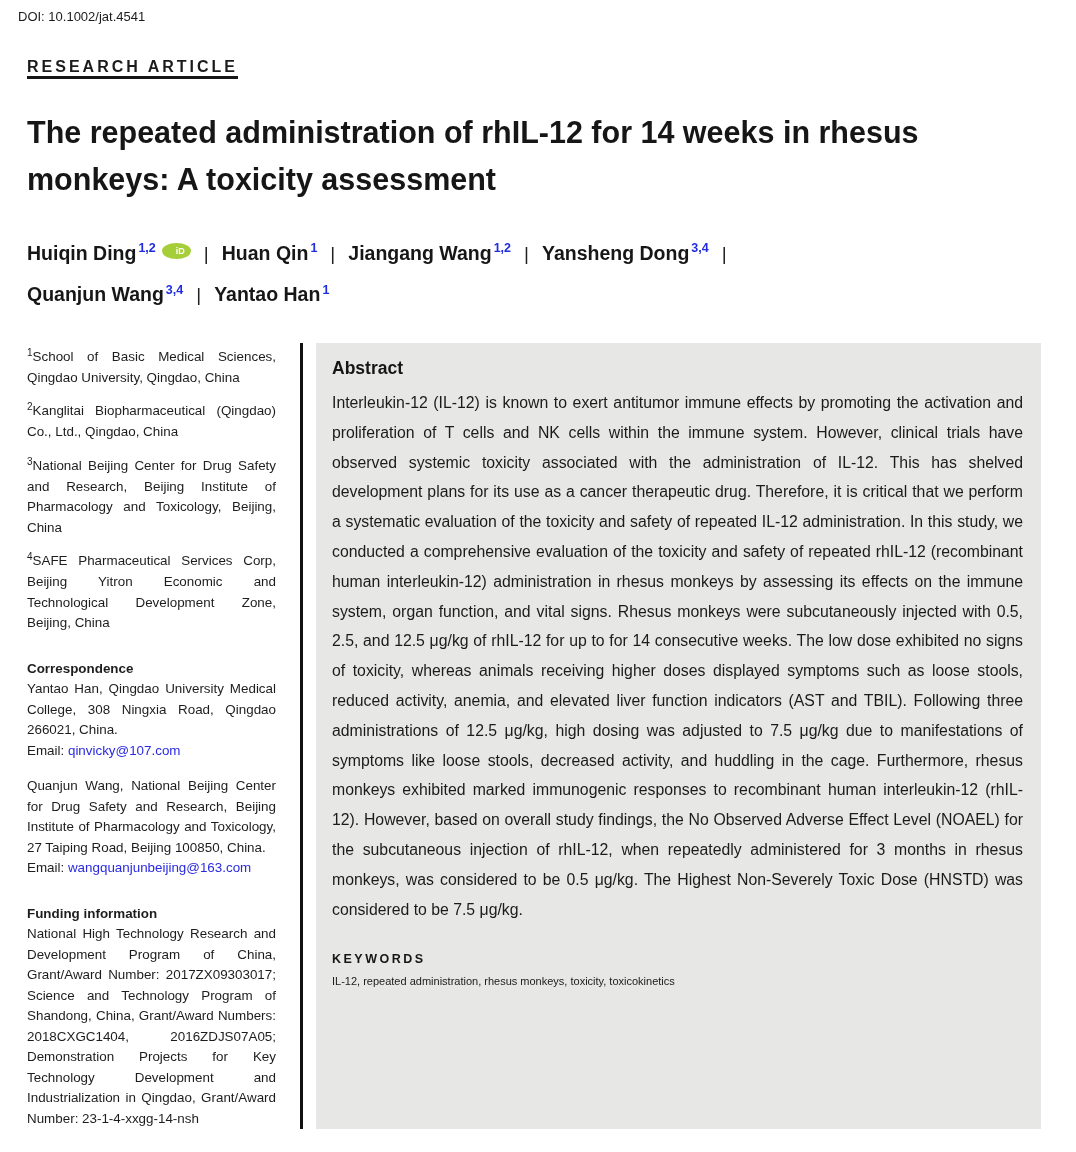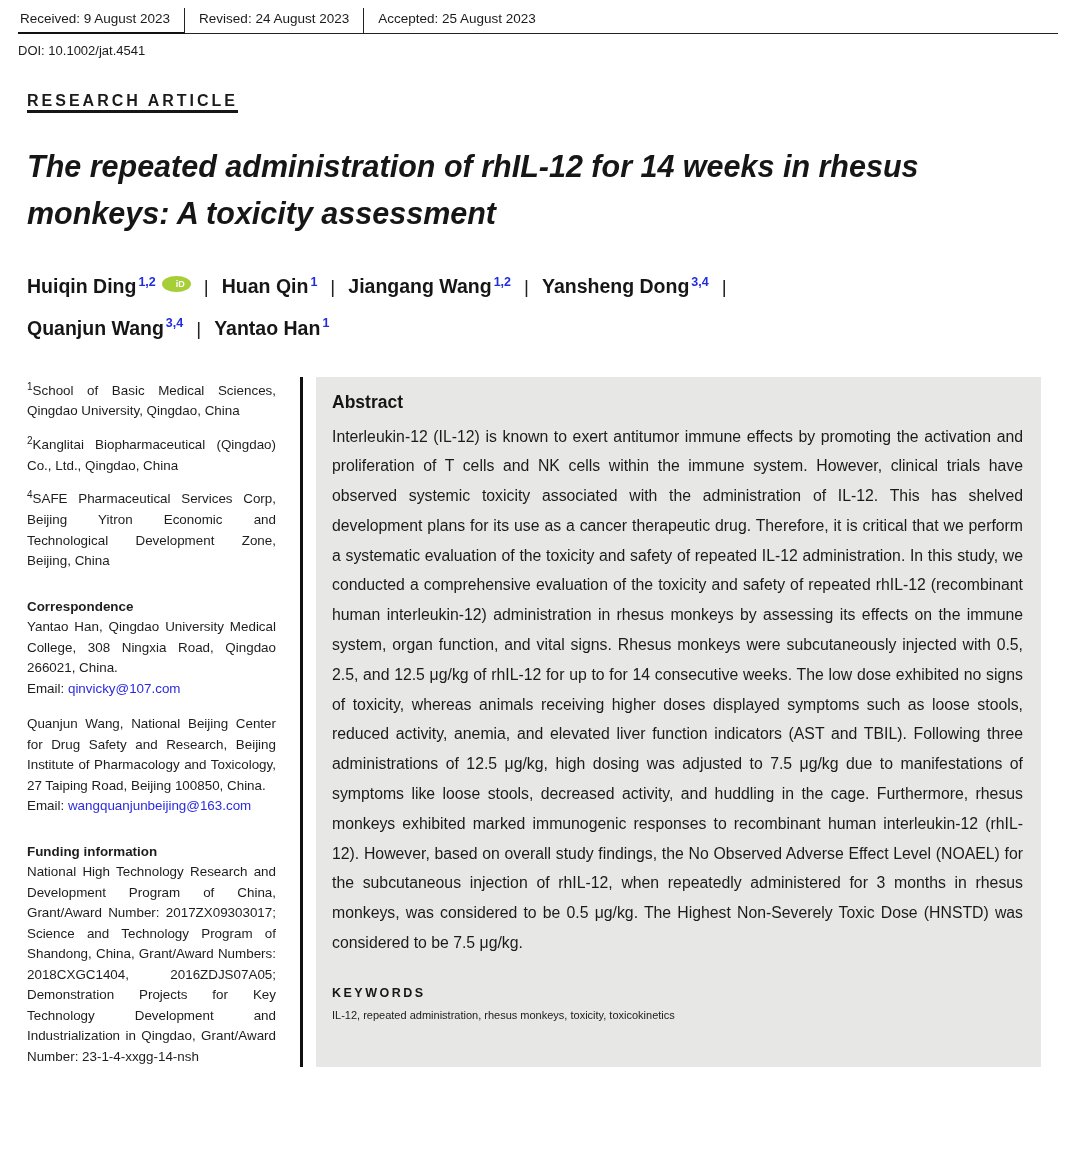--- a/index.html
+++ b/index.html
@@ -27,21 +27,21 @@
   .logo-row{position:absolute;top:55px;left:693px;width:348px;display:flex;justify-content:space-between;align-items:flex-start;}
   .journal-logo{line-height:1;}
   .journal-of{color:var(--journal-blue);font-size:15px;font-weight:600;letter-spacing:.2px;}
   .journal-main{font-size:28px;margin-top:2px;letter-spacing:-.5px;}
   .journal-applied{color:var(--applied-red);font-weight:400;}
   .journal-tox{color:var(--toxicology-indigo);font-weight:700;}
   .wiley{font-family:"Liberation Serif",serif;font-size:27px;letter-spacing:3px;margin-top:16px;color:#161616;}
 
   .research-article{margin:34px 0 0 27px;display:inline-block;font-size:16px;font-weight:700;letter-spacing:3px;border-bottom:3.5px solid #161616;}
 
-  .title{margin:30px 35px 0 27px;font-size:30.5px;font-weight:700;line-height:47px;color:#161616;font-style:italic;}
+  .title{margin:30px 35px 0 27px;font-size:30.5px;font-weight:700;line-height:47px;color:#161616;}
 
   .authors{margin:27px 35px 0 27px;font-size:19.5px;font-weight:700;line-height:37px;color:#161616;}
   .author-sup{color:var(--sup-blue);font-size:12.5px;font-weight:700;margin-left:2px;}
   .pipe{font-weight:400;color:#222;margin:0 13px;font-size:19px;}
   .orcid{display:inline-block;width:29px;height:16px;border-radius:50%;background:var(--orcid-green);color:#fff;font-size:9px;font-weight:700;text-align:center;line-height:16px;margin-left:6px;vertical-align:6px;font-style:normal;padding-left:8px;}
 
   
   .columns{display:flex;margin:30px 35px 0 27px;align-items:stretch;}
   .left-col{width:273px;flex:none;padding-right:24px;font-size:13.4px;line-height:20.5px;color:#1d1d1d;}
   .vrule{width:3px;background:#111;flex:none;}
@@ -59,25 +59,20 @@
   .abstract-text{font-size:15.8px;line-height:29.8px;text-align:justify;color:#1b1b1b;}
   .keywords-heading{margin-top:28px;font-size:12.5px;font-weight:700;letter-spacing:2.5px;color:#161616;}
   .keywords-text{margin-top:9px;font-size:11px;}
 </style>
 </head>
 <body>
 
 <div class="page">
 
   
-  <div class="dates-row">
-    <div class="date-cell first">Received: 9 August 2023</div>
-    <div class="date-cell">Revised: 24 August 2023</div>
-    <div class="date-cell last">Accepted: 25 August 2023</div>
-  </div>
   <div class="doi-line">DOI: 10.1002/jat.4541</div>
 
   
 
   
   <div class="research-article">RESEARCH ARTICLE</div>
 
   
   <h1 class="title">The repeated administration of rhIL-12 for 14 weeks in rhesus monkeys: A toxicity assessment</h1>
 
@@ -85,20 +80,21 @@
   <div class="authors">
     <span><span>Huiqin Ding</span><sup class="author-sup">1,2</sup><span class="orcid">iD</span></span><span class="pipe">|</span><span><span>Huan Qin</span><sup class="author-sup">1</sup></span><span class="pipe">|</span><span><span>Jiangang Wang</span><sup class="author-sup">1,2</sup></span><span class="pipe">|</span><span><span>Yansheng Dong</span><sup class="author-sup">3,4</sup></span><span class="pipe">|</span><br><span><span>Quanjun Wang</span><sup class="author-sup">3,4</sup></span><span class="pipe">|</span><span><span>Yantao Han</span><sup class="author-sup">1</sup></span>
   </div>
 
   
   <div class="columns">
 
     <div class="left-col">
       <div class="affil"><sup>1</sup><span>School of Basic Medical Sciences, Qingdao University, Qingdao, China</span></div>
       <div class="affil"><sup>2</sup><span>Kanglitai Biopharmaceutical (Qingdao) Co., Ltd., Qingdao, China</span></div>
+      <div class="affil"><sup>3</sup><span>National Beijing Center for Drug Safety and Research, Beijing Institute of Pharmacology and Toxicology, Beijing, China</span></div>
       <div class="affil"><sup>4</sup><span>SAFE Pharmaceutical Services Corp, Beijing Yitron Economic and Technological Development Zone, Beijing, China</span></div>
 
       <div class="corr-heading">Correspondence</div>
       <div class="corr-entry">
         <span class="corr-text">Yantao Han, Qingdao University Medical College, 308 Ningxia Road, Qingdao 266021, China.</span><br>
         <span>Email: </span><a href="#" class="email-link">qinvicky@107.com</a>
       </div>
       <div class="corr-entry">
         <span class="corr-text">Quanjun Wang, National Beijing Center for Drug Safety and Research, Beijing Institute of Pharmacology and Toxicology, 27 Taiping Road, Beijing 100850, China.</span><br>
         <span>Email: </span><a href="#" class="email-link">wangquanjunbeijing@163.com</a>

